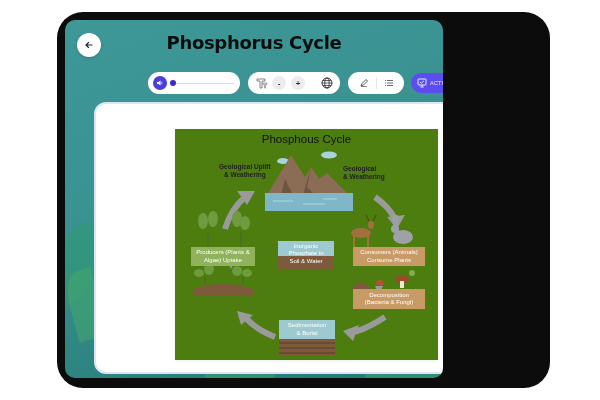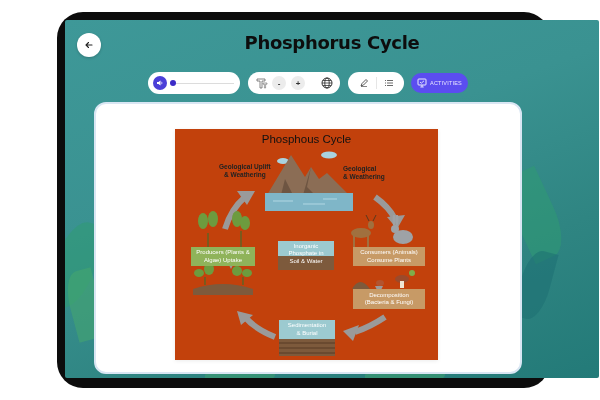--- a/index.html
+++ b/index.html
@@ -1,35 +1,35 @@
 <!DOCTYPE html>
 <html><head>
 <meta charset="utf-8">
 <style>
   html,body{margin:0;padding:0;}
   body{width:600px;height:400px;background:#ffffff;position:relative;overflow:hidden;font-family:"Liberation Sans",sans-serif;}
   .device{position:absolute;left:57px;top:12px;width:493px;height:376px;background:#0c0c0c;border-radius:26px;}
-  .screen{position:absolute;left:8px;top:8px;width:534px;height:358px;border-radius:2px;overflow:hidden;
+  .screen{position:absolute;left:8px;top:8px;width:378px;height:358px;border-radius:10px;overflow:hidden;
     background:linear-gradient(160deg,#3e9898 0%,#3a9291 40%,#2f8582 70%,#237a78 100%);}
   .leaf{position:absolute;border-radius:50% 0 50% 0;background:#2f9a72;opacity:.55;}
   .back-btn{position:absolute;left:12px;top:13px;width:24px;height:24px;border-radius:50%;background:#fff;display:flex;align-items:center;justify-content:center;box-shadow:0 1px 3px rgba(0,0,0,.2);cursor:pointer;}
   .title{position:absolute;left:0;right:0;top:12px;text-align:center;font-family:"DejaVu Sans",sans-serif;font-weight:bold;font-size:18px;color:#0d0d0d;letter-spacing:-0.3px;}
   .toolbar{position:absolute;top:52px;left:0;right:0;height:22px;}
   .pill{position:absolute;top:0;height:22px;background:#fff;border-radius:11px;display:flex;align-items:center;}
   .audio-pill{left:83px;width:92px;}
   .font-pill{left:183px;width:92px;}
   .tools-pill{left:283px;width:56px;}
   .act-btn{position:absolute;left:346px;top:1px;width:57px;height:20px;border-radius:10px;background:#5b4df0;display:flex;align-items:center;justify-content:center;gap:3px;cursor:pointer;}
   .act-label{color:#e8e6ff;font-size:5.5px;letter-spacing:.2px;}
   .spk{position:absolute;left:5px;top:4px;width:14px;height:14px;border-radius:50%;background:#4b3fd8;display:flex;align-items:center;justify-content:center;}
   .slider-track{position:absolute;left:24px;top:10.5px;width:62px;height:1px;background:#dcdcdc;}
   .slider-thumb{position:absolute;left:22px;top:8px;width:6px;height:6px;border-radius:50%;background:#3c2bc7;}
   .fbtn{position:absolute;top:4px;width:14px;height:14px;border-radius:50%;background:#ececec;display:flex;align-items:center;justify-content:center;font-size:8px;color:#333;font-weight:bold;cursor:pointer;}
   .content-panel{position:absolute;left:29px;top:82px;width:428px;height:272px;background:#fff;border-radius:12px;border:2px solid #d9e6f3;box-sizing:border-box;overflow:hidden;}
-  .diagram{position:absolute;left:79px;top:25px;width:263px;height:231px;background:#c2410c;box-shadow:0 1px 4px rgba(0,0,0,.08);}
+  .diagram{position:absolute;left:79px;top:25px;width:263px;height:231px;background:#4d7c0f;box-shadow:0 1px 4px rgba(0,0,0,.08);}
   .dtitle{position:absolute;left:0;right:0;top:4px;text-align:center;font-size:11.5px;color:#111;}
   .lbl{position:absolute;font-size:6.5px;font-weight:bold;color:#222;line-height:1.25;text-align:center;}
   .box{position:absolute;font-size:6px;color:#fff;text-align:center;line-height:1.25;display:flex;align-items:center;justify-content:center;}
   .scroll-dots{position:absolute;bottom:3px;left:0;right:0;height:2px;}
 </style>
 </head>
 <body>
 
 <div class="device">
   <div class="screen">

